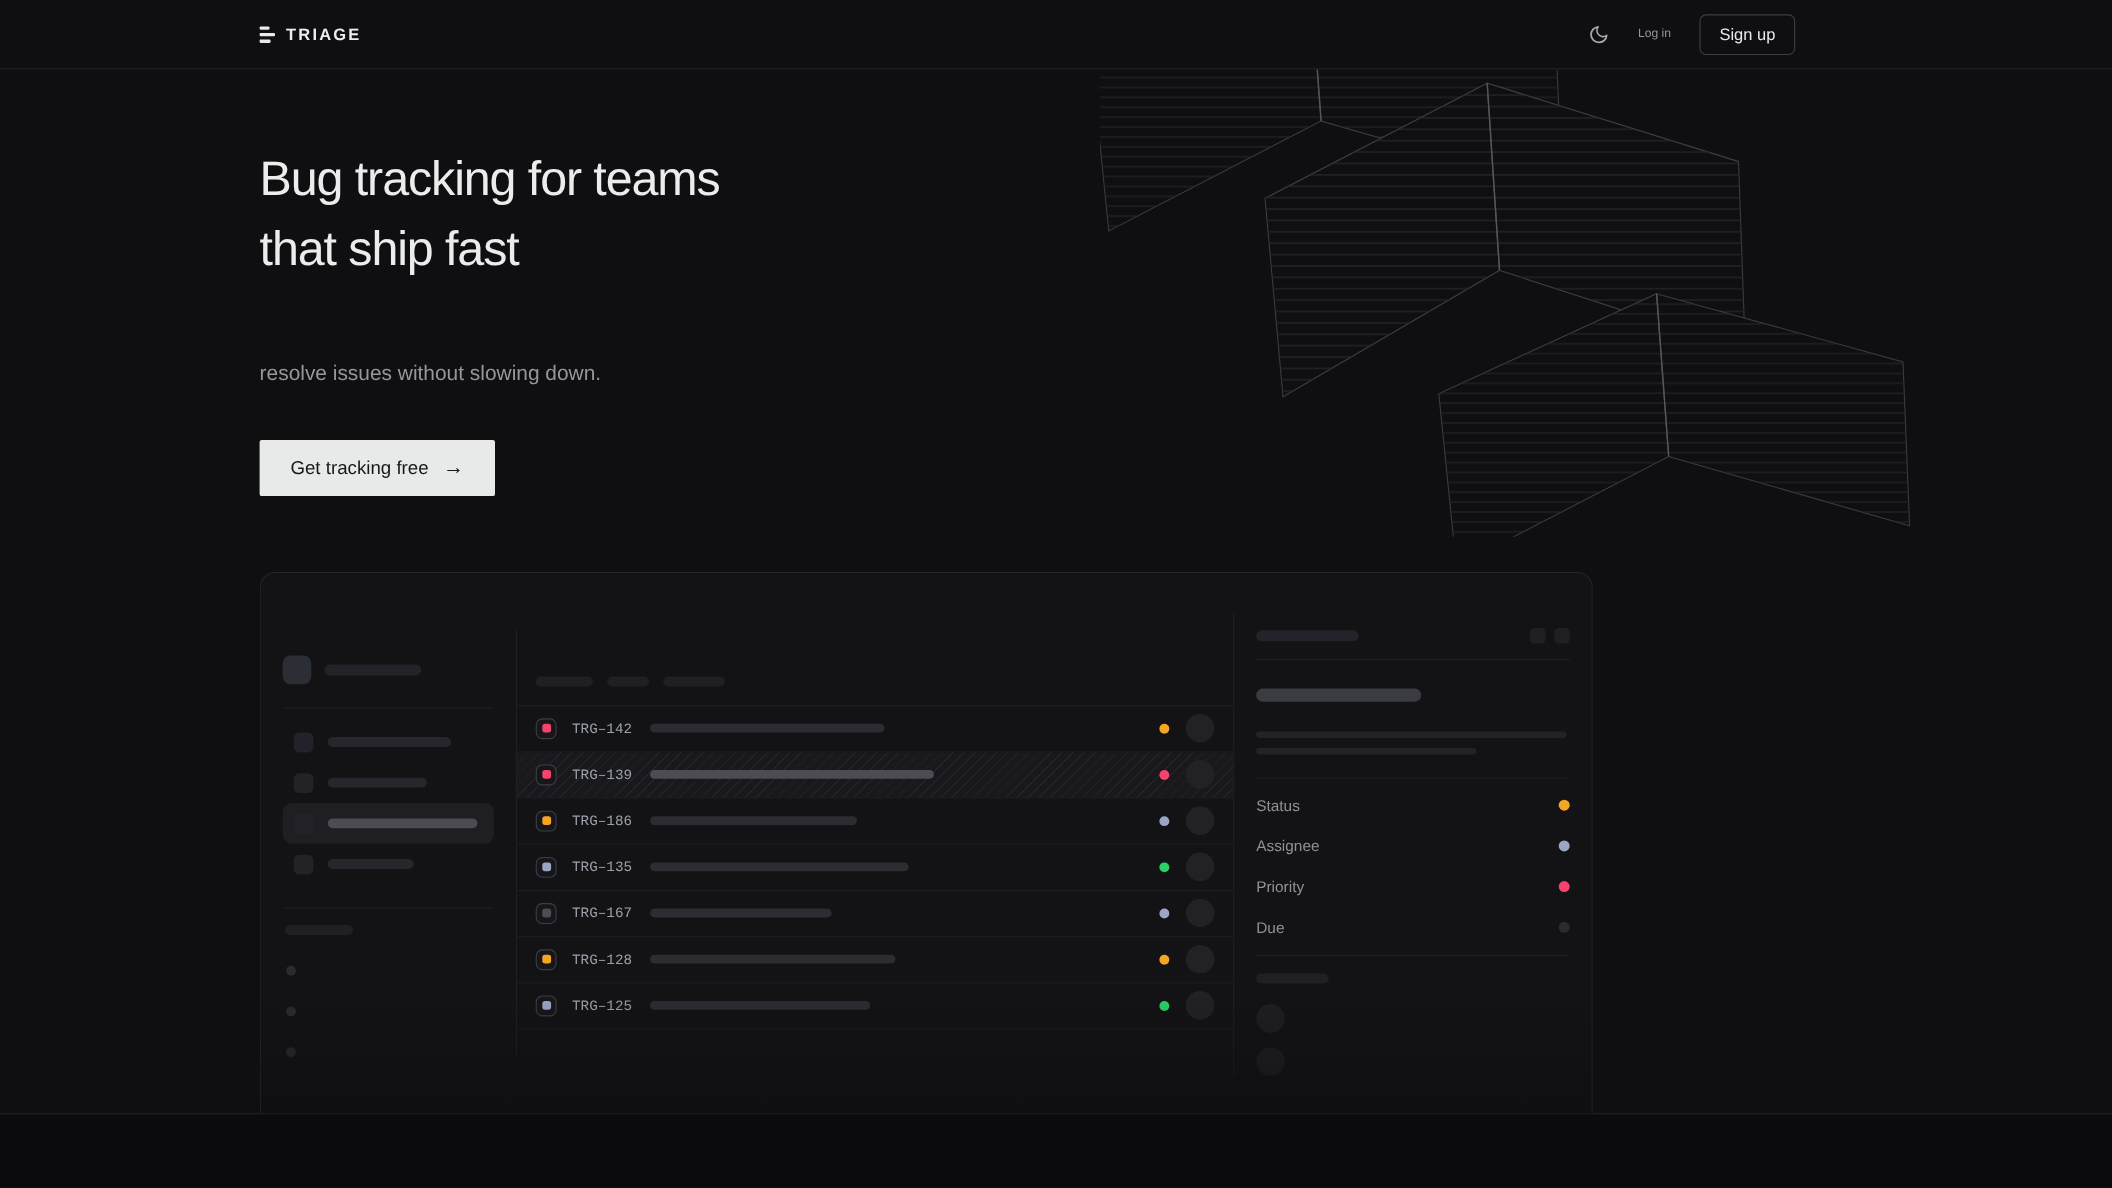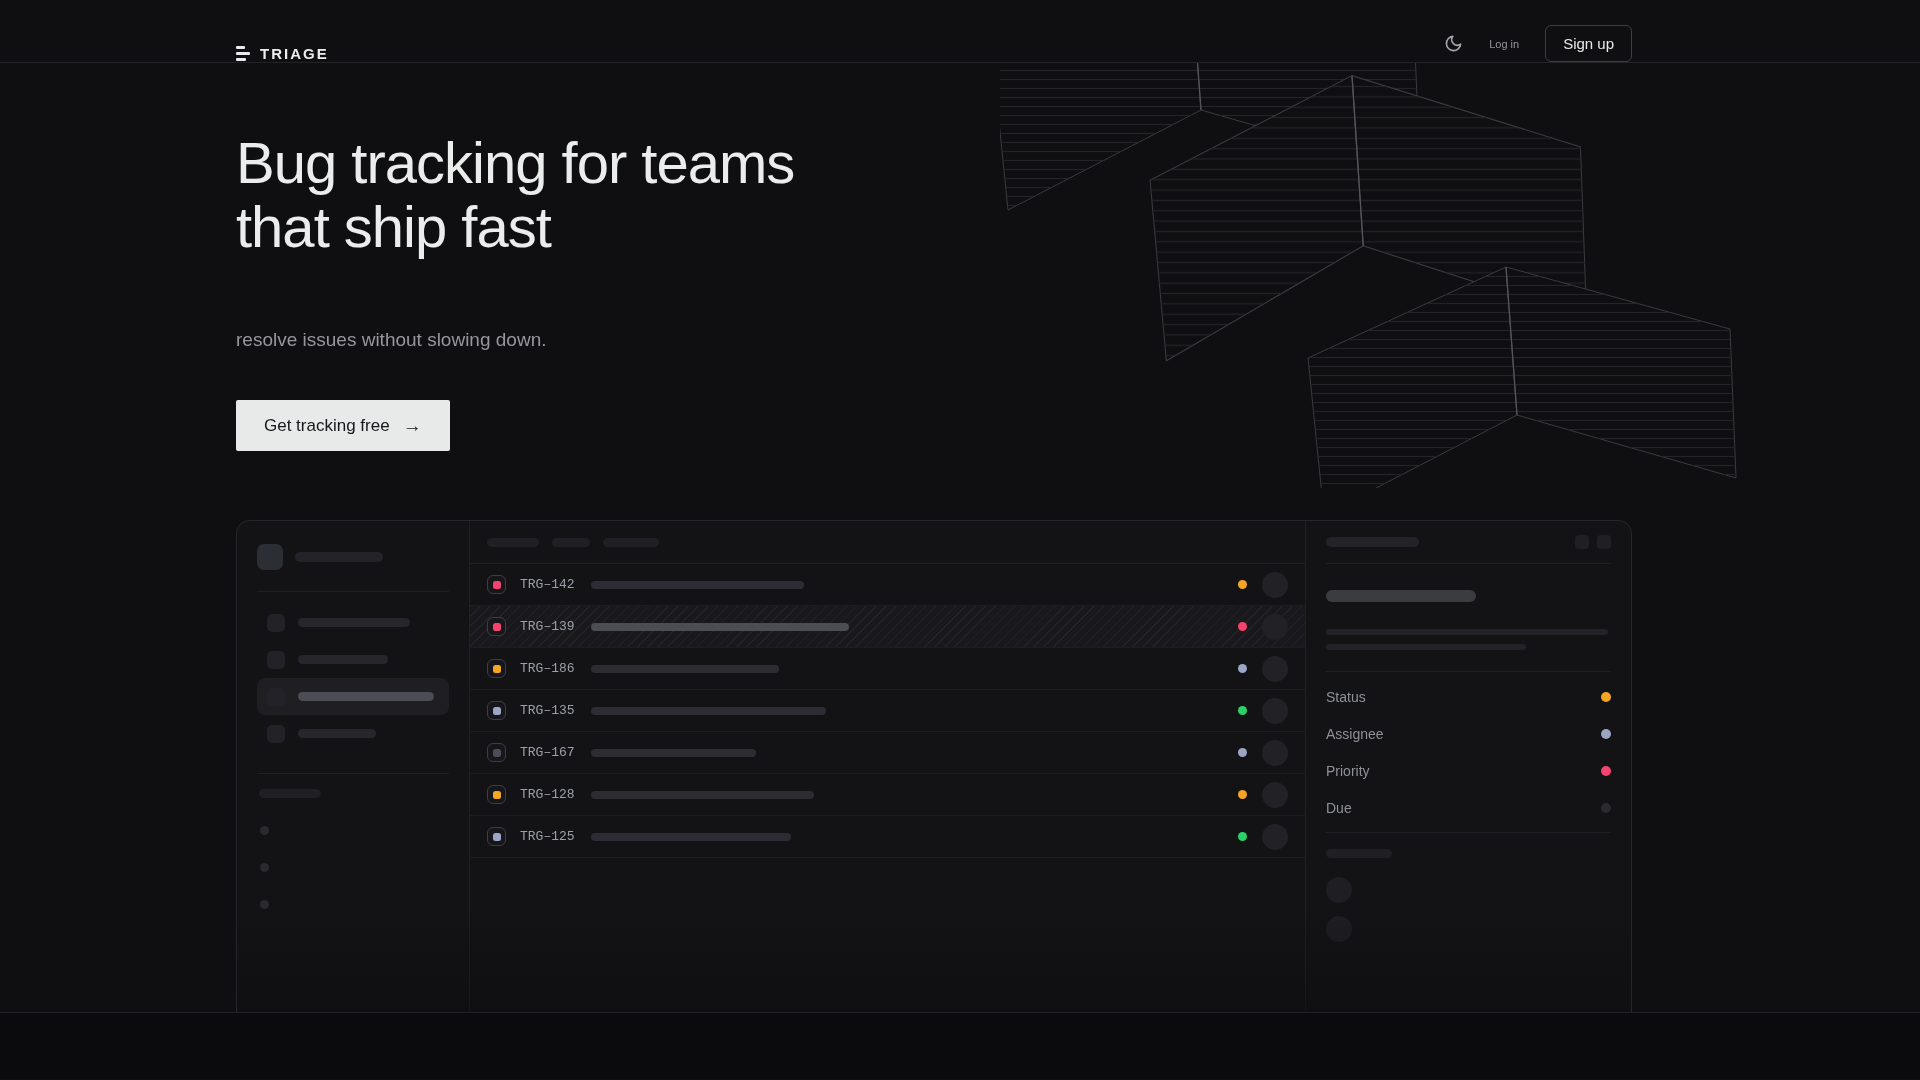--- a/index.html
+++ b/index.html
@@ -2,50 +2,50 @@
 <html><head>
 <meta charset="utf-8">
 <style>
   * { box-sizing: border-box; margin: 0; padding: 0; }
   html,body { width:1920px; height:1080px; background:#0b0b0d; }
   body { font-family:"Liberation Sans", sans-serif; overflow:hidden; }
   .page { position:relative; width:1920px; height:1080px; background:#0f0f11; overflow:hidden; }
 
   
   .navbar { position:relative; z-index:6; height:63px; background:#0f0f11; border-bottom:1px solid #222227; }
-  .nav-inner { width:1396px; margin-left:236px; height:100%; display:flex; align-items:flex-end; }
+  .nav-inner { width:1396px; margin-left:236px; height:100%; display:flex; align-items:center; }
   .brand { display:flex; align-items:center; gap:10px; cursor:pointer; }
   .brand-icon { display:flex; flex-direction:column; gap:3px; width:14px; }
   .brand-icon i { display:block; height:3px; border-radius:1px; background:#e8e9ea; }
   .brand-icon i:nth-child(1){ width:9px; }
   .brand-icon i:nth-child(2){ width:14px; }
   .brand-icon i:nth-child(3){ width:10px; }
   .brand-name { color:#eceded; font-size:15px; font-weight:bold; letter-spacing:2px; }
   .nav-right { margin-left:auto; display:flex; align-items:center; gap:26px; }
   .theme-btn { background:none; border:none; cursor:pointer; display:flex; align-items:center; }
   .theme-btn svg { width:19px; height:19px; stroke:#a6a7ab; fill:none; stroke-width:2; stroke-linecap:round; stroke-linejoin:round; }
   .login-link { color:#96979c; font-size:11px; text-decoration:none; cursor:pointer; }
   .signup-btn { background:transparent; border:1px solid #3e3e44; border-radius:6px; color:#e8e9ea; font-size:15px; font-family:inherit; padding:9px 17px; cursor:pointer; }
 
   
   .hero { position:relative; height:950px; border-bottom:1px solid #222227; overflow:hidden; }
   .hero-inner { position:relative; z-index:2; width:1396px; margin-left:236px; }
-  .hero-title { margin-top:68px; font-size:58px; line-height:64px; font-weight:500; letter-spacing:-1px; color:#ebecec; }
+  .hero-title { margin-top:68px; font-size:44px; line-height:64px; font-weight:500; letter-spacing:-1px; color:#ebecec; }
   .hero-sub { margin-top:36px; font-size:19px; line-height:30px; color:#96979b; }
   .cta-btn { margin-top:45px; display:inline-flex; align-items:center; gap:13px; background:#e8e9e9; color:#16171a;
              border:none; border-radius:2px; height:51px; padding:0 28px; font-size:17px; font-weight:500; font-family:inherit; cursor:pointer; }
   .cta-arrow { font-size:19px; line-height:1; }
 
   
   .decor { position:absolute; z-index:1; top:0; left:1000px; width:760px; height:425px; pointer-events:none; }
 
   
-  .mockup { position:relative; margin-top:69px; height:493px; width:1396px;
+  .mockup { position:relative; margin-top:69px; height:493px; width:1212px;
             background:#131316; border:1px solid #25252a; border-bottom:none; border-radius:14px 14px 0 0;
-            display:flex; overflow:hidden; }
+            display:flex; overflow:hidden;align-items:center; }
   .mockup::after { content:""; position:absolute; left:0; right:0; bottom:0; height:110px; pointer-events:none;
                    background:linear-gradient(to bottom, rgba(11,11,13,0), rgba(11,11,13,0.45)); }
   .m-col-side { width:233px; border-right:1px solid #1f1f24; padding:0 20px; }
   .m-col-list { flex:1; display:flex; flex-direction:column; }
   .m-col-detail { width:326px; border-left:1px solid #1f1f24; padding:0 20px; }
 
   .sk { background:#232329; border-radius:5px; }
 
   
   .side-logo { display:flex; align-items:center; gap:12px; margin-top:23px; }

